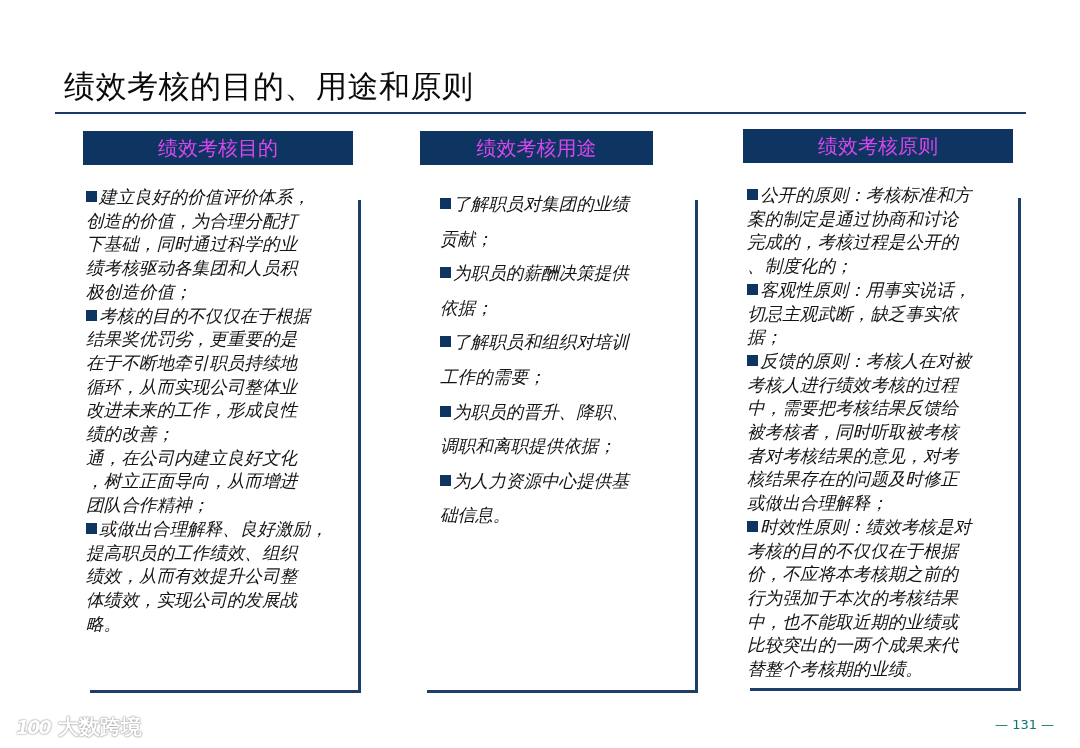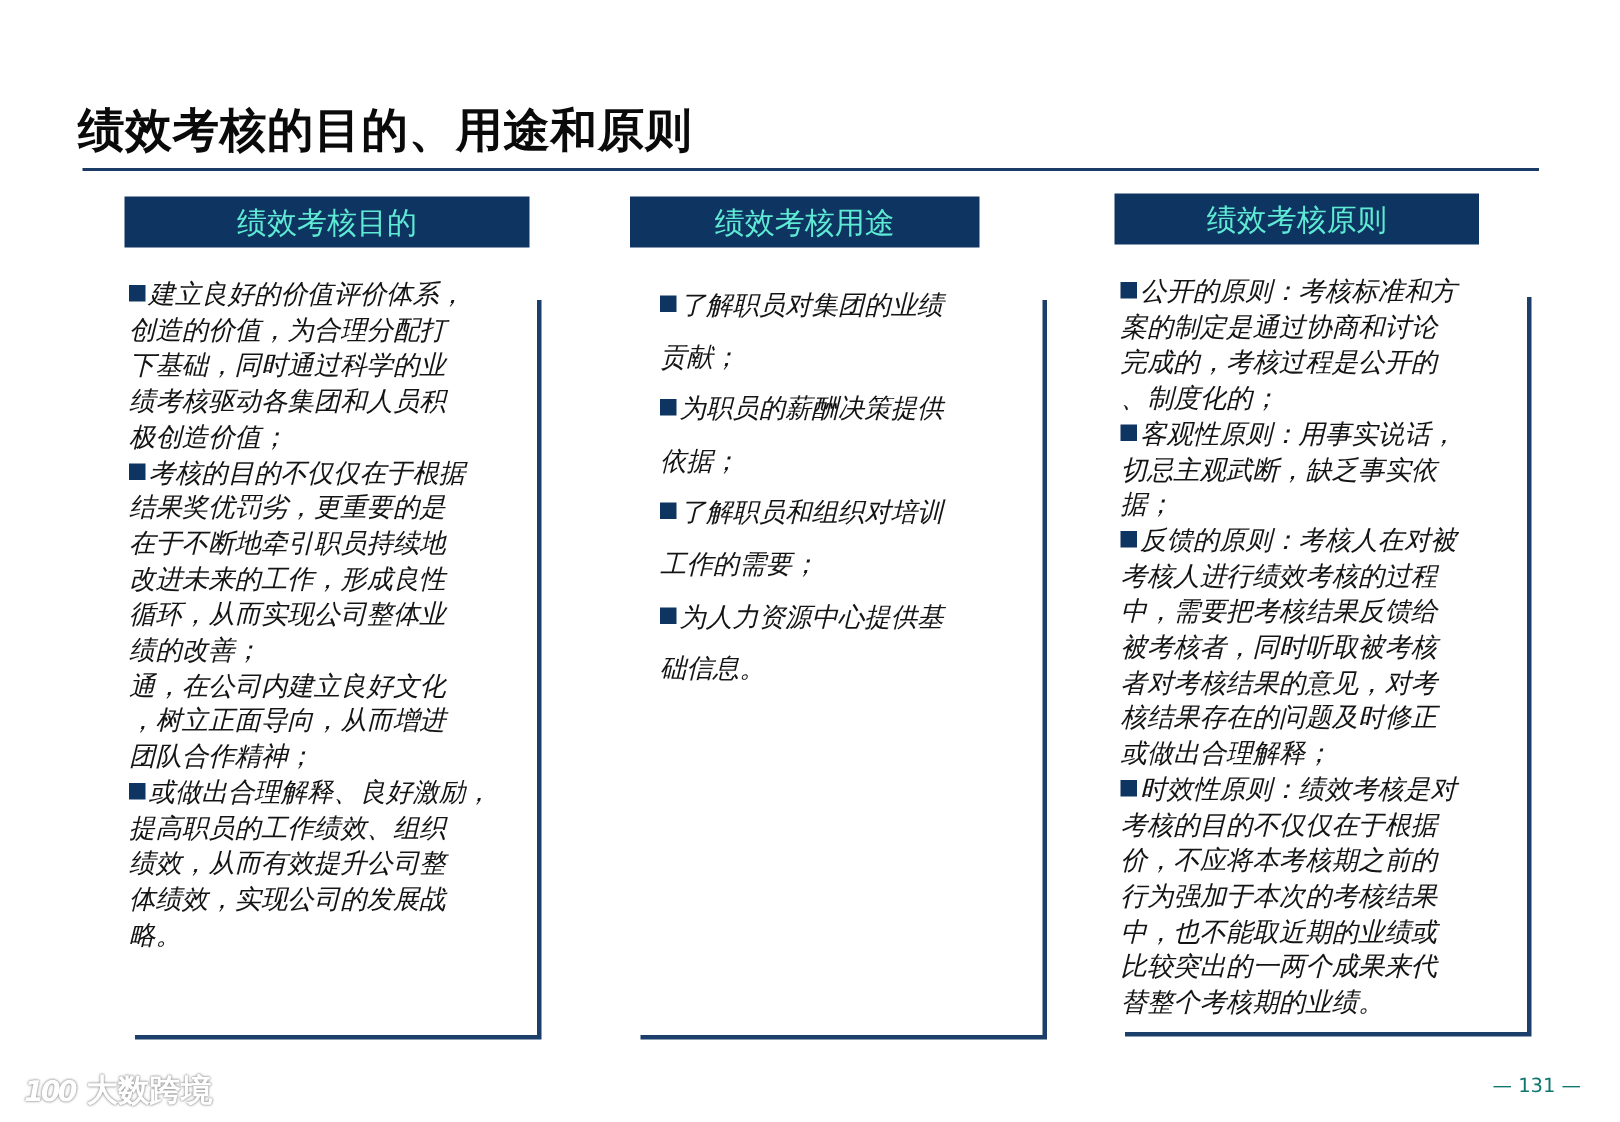--- a/index.html
+++ b/index.html
@@ -3,31 +3,31 @@
 <meta charset="utf-8">
 <style>
   html, body { margin: 0; padding: 0; }
   body {
     width: 1080px; height: 748px; position: relative; overflow: hidden;
     background: #ffffff;
     font-family: "DejaVu Sans", "Liberation Sans", sans-serif;
     color: #111111;
   }
   .title {
-    position: absolute; left: 52px; top: 66px;
-    font-size: 31px; font-weight: bold; letter-spacing: 0.5px;
+    position: absolute; left: 64px; top: 66px;
+    font-size: 31px; font-weight: normal; letter-spacing: 0.5px;
     color: #0a0a0a; white-space: nowrap; text-align: right;
   }
   .title-rule {
     position: absolute; left: 55px; top: 112px; width: 971px; height: 2px;
     background: #1b3b66;
   }
   .col-header {
     position: absolute; height: 34px;
-    background: #0e3561; color: #5eead4;
+    background: #0e3561; color: #d946ef;
     font-size: 20px; line-height: 34px; text-align: center;
     white-space: nowrap;
   }
   .col-box {
     position: absolute;
     border-right: 3px solid #1c3e6b;
     border-bottom: 3px solid #1c3e6b;
   }
   .col-text {
     position: absolute; font-size: 17.6px; color: #141414;
@@ -69,22 +69,22 @@
       <p><span class="bullet-mark"></span><span>建立良好的价值评价体系，</span></p>
       <p><span>创造的价值，为合理分配打</span></p>
       <p><span>下基础，同时通过科学的业</span></p>
       <p><span>绩考核驱动各集团和人员积</span></p>
       <p><span>极创造价值；</span></p>
     </div>
     <div class="item">
       <p><span class="bullet-mark"></span><span>考核的目的不仅仅在于根据</span></p>
       <p><span>结果奖优罚劣，更重要的是</span></p>
       <p><span>在于不断地牵引职员持续地</span></p>
+      <p><span>循环，从而实现公司整体业</span></p>
       <p><span>改进未来的工作，形成良性</span></p>
-      <p><span>循环，从而实现公司整体业</span></p>
       <p><span>绩的改善；</span></p>
     </div>
     <div class="item">
       <p><span>通，在公司内建立良好文化</span></p>
       <p><span>，树立正面导向，从而增进</span></p>
       <p><span>团队合作精神；</span></p>
     </div>
     <div class="item">
       <p><span class="bullet-mark"></span><span>或做出合理解释、良好激励，</span></p>
       <p><span>提高职员的工作绩效、组织</span></p>
@@ -104,26 +104,30 @@
     </div>
     <div class="item">
       <p><span class="bullet-mark"></span><span>为职员的薪酬决策提供</span></p>
       <p><span>依据；</span></p>
     </div>
     <div class="item">
       <p><span class="bullet-mark"></span><span>了解职员和组织对培训</span></p>
       <p><span>工作的需要；</span></p>
     </div>
     <div class="item">
+      <p><span class="bullet-mark"></span><span>为职员的晋升、降职、</span></p>
+      <p><span>调职和离职提供依据；</span></p>
+    </div>
+    <div class="item">
       <p><span class="bullet-mark"></span><span>为人力资源中心提供基</span></p>
       <p><span>础信息。</span></p>
     </div>
   </div>
 
-<div class="col-header" style="left:743px; top:129px; width:243px;">绩效考核原则</div>
+<div class="col-header" style="left:743px; top:129px; width:270px;">绩效考核原则</div>
 <div class="col-box" style="left:750px; top:198px; width:268px; height:490px; border-bottom:none;"></div>
 <div style="position:absolute; left:750px; top:688px; width:271px; height:3px; background:#1c3e6b;"></div>
 <div class="col-text tight" style="left:747px; top:184px; width:262px;">
     <div class="item">
       <p><span class="bullet-mark"></span><span>公开的原则：考核标准和方</span></p>
       <p><span>案的制定是通过协商和讨论</span></p>
       <p><span>完成的，考核过程是公开的</span></p>
       <p><span>、制度化的；</span></p>
     </div>
     <div class="item">

